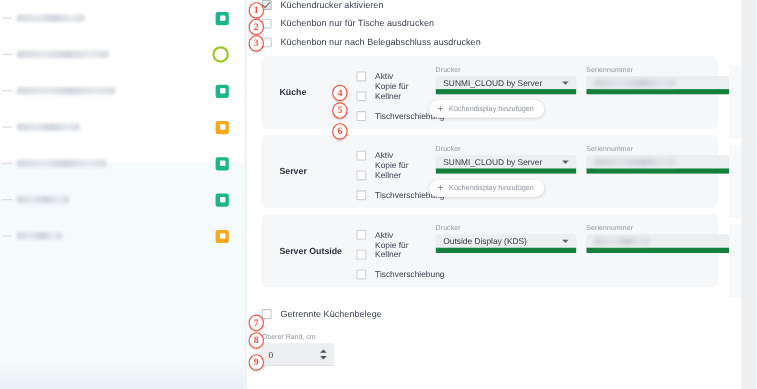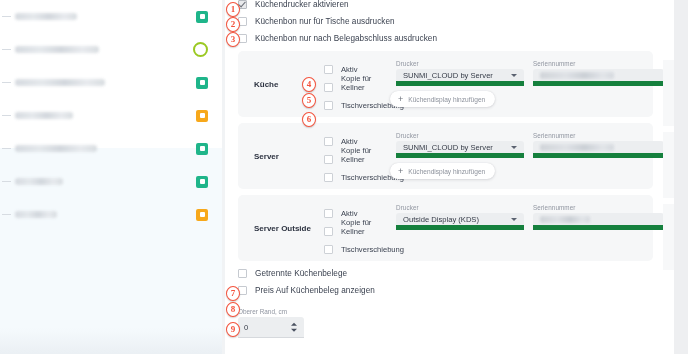--- a/index.html
+++ b/index.html
@@ -278,21 +278,21 @@
     white-space: nowrap;
   }
   .add-display-btn .plus {
     font-size: 9px;
     color: #70757f;
     margin-right: 5px;
     line-height: 1;
   }
 
   
-  .bottom-checks { margin-top: 8px; }
+  .bottom-checks { margin-top: 20px; }
   .stepper-wrap {
     padding-left: 13px;
     margin-top: 5px;
   }
   .stepper-label {
     font-size: 6.4px;
     color: #9095a0;
     margin-bottom: 2px;
   }
   .stepper {
@@ -516,24 +516,20 @@
               <span class="blur-val short"></span>
             </div>
           </div>
         </div>
       </div>
 
     <div class="bottom-checks" id="bottom-checks">
         <div class="check-row">
           <span class="cbox"></span>
           <span class="check-label">Getrennte Küchenbelege</span>
-        </div>
-        <div class="check-row">
-          <span class="cbox"></span>
-          <span class="check-label">Preis Auf Küchenbeleg anzeigen</span>
         </div>
       </div>
 
     <div class="stepper-wrap">
       <div class="stepper-label">Oberer Rand, cm</div>
       <div class="stepper">
         <span class="sval">0</span>
         <span class="spin">
           <span class="up"></span>
           <span class="dn"></span>

